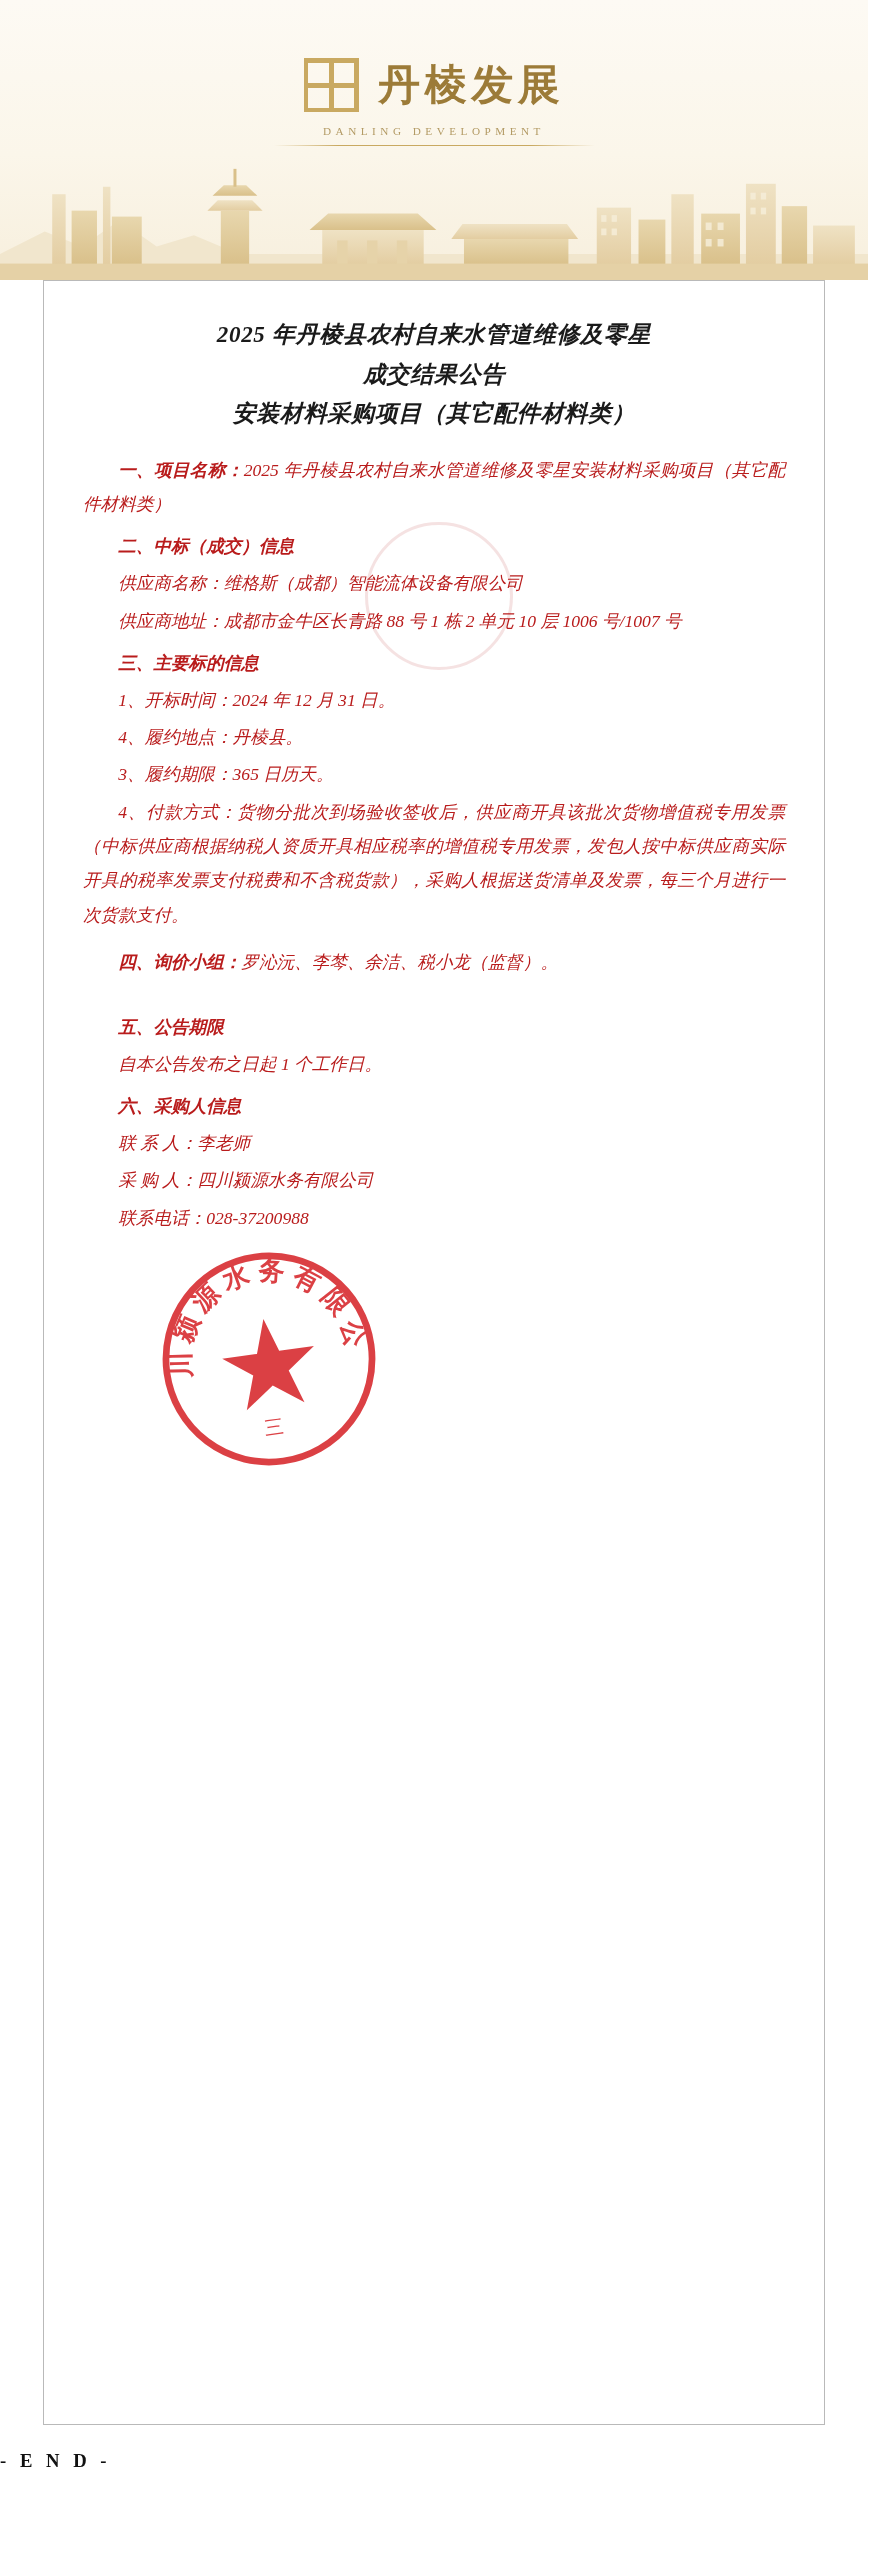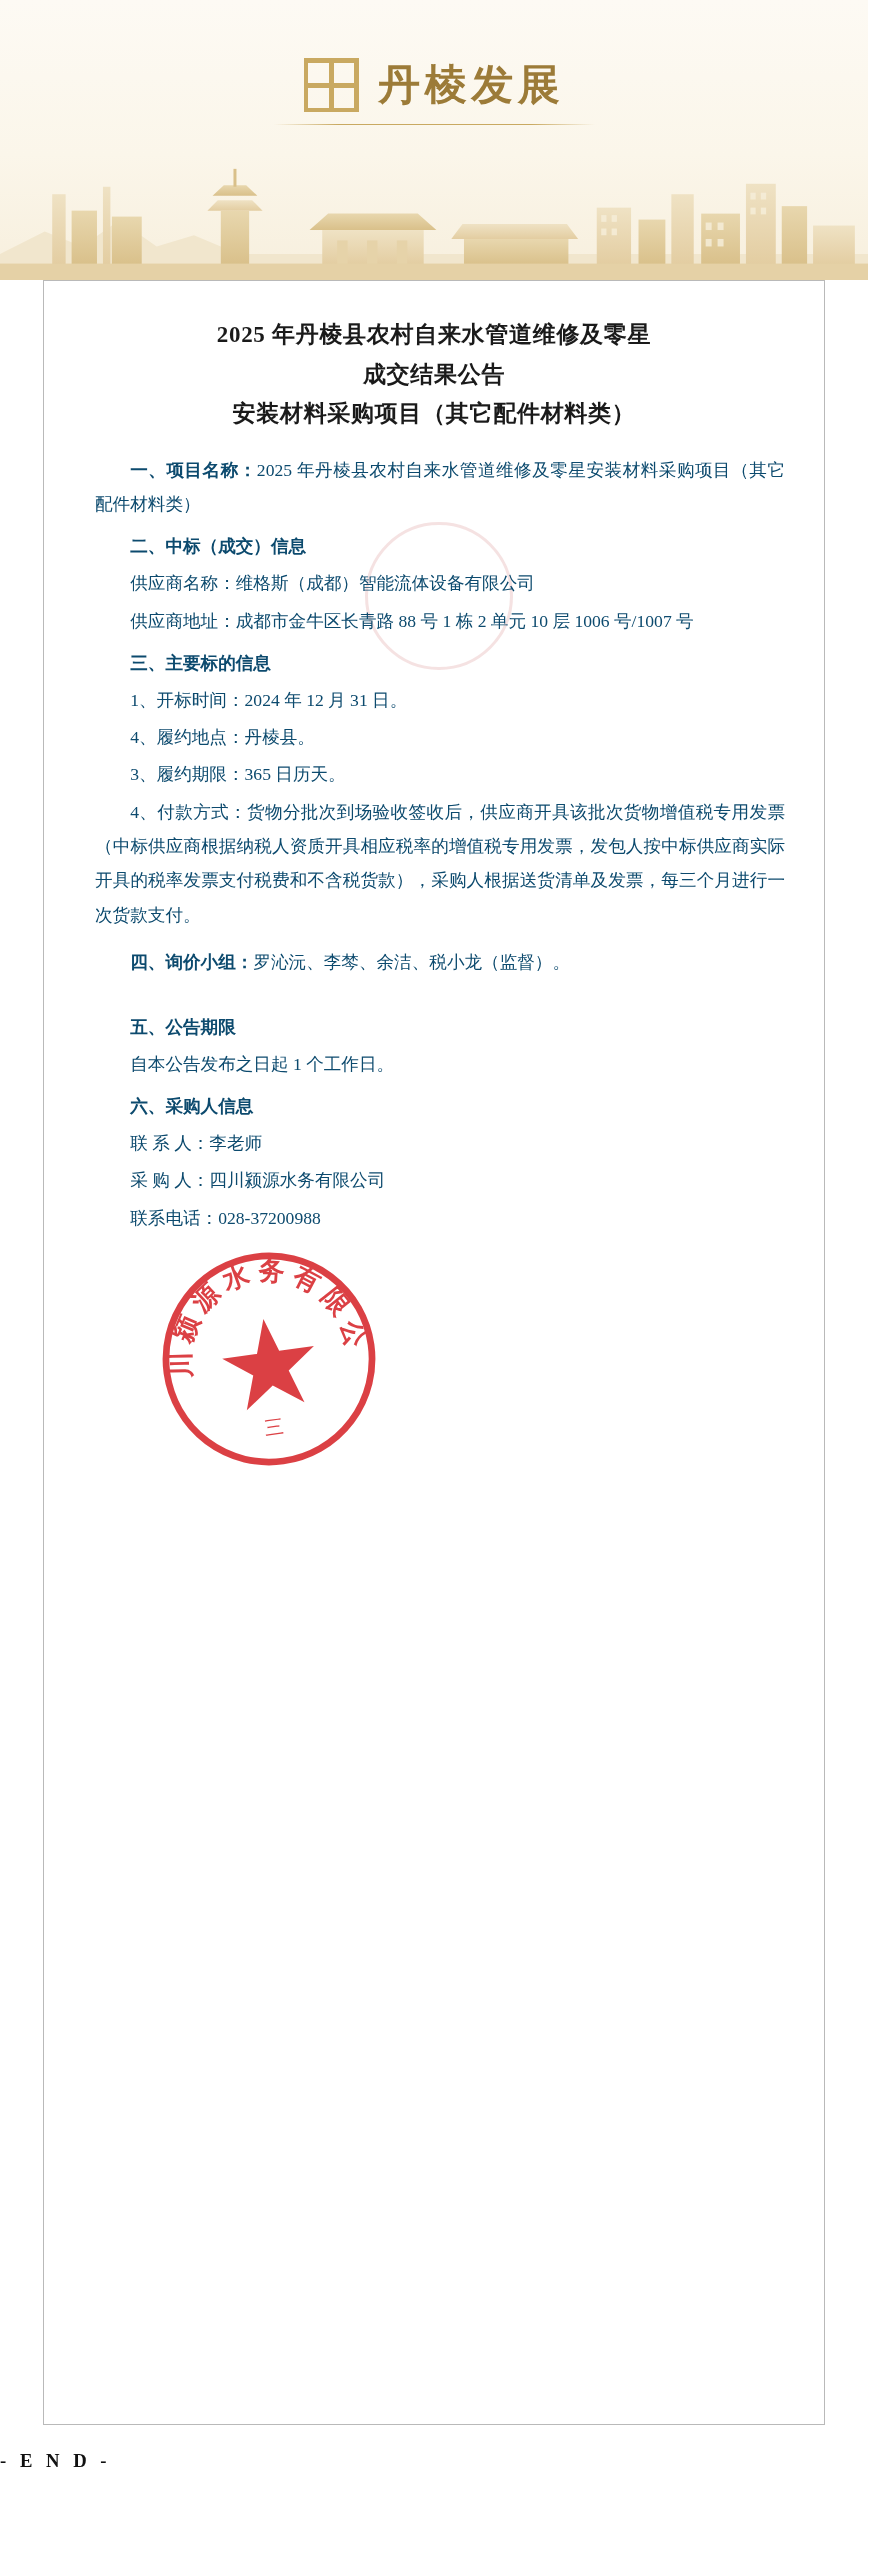--- a/index.html
+++ b/index.html
@@ -79,38 +79,39 @@
 
   
   .doc-frame {
     margin: 0 43px 0 43px;
     border: 0.7px solid #b9b9b9;
     min-height: 2145px;
     padding: 34px 39px 30px 39px;
     box-sizing: border-box;
     position: relative;
     background: #fff;
+    font-style: italic;
   }
   .doc-title {
     text-align: center;
     font-size: 23px;
     font-weight: 700;
     line-height: 1.72;
     letter-spacing: 0.7px;
     color: #1a1a1a;
     margin-bottom: 19.4px;
   }
   .doc-title .line {
     display: block;
   }
   .sec {
     font-size: 17.6px;
     line-height: 1.95;
-    color: #0c4a6e;
-    margin: 0 0 3px 12px;
+    color: #b91c1c;
+    margin: 0 0 3px 0;
     text-align: justify;
   }
   .sec-head {
     font-weight: 700;
     margin-top: 7.5px;
   }
   .hang {
     padding-left: 0;
     text-indent: 2em;
   }
@@ -226,20 +227,21 @@
           <span class="bar" style="left:0;top:0;width:4.5px;height:54px;"></span>
           <span class="bar" style="right:0;top:0;width:4.5px;height:54px;"></span>
           <span class="bar" style="left:0;bottom:0;width:55px;height:4.5px;"></span>
           <span class="bar" style="left:25.4px;top:0;width:4.5px;height:54px;"></span>
           <span class="bar" style="left:0;top:25px;width:55px;height:4.5px;"></span>
         </div>
         <div>
           <div class="brand-title">丹棱发展</div>
         </div>
       </div>
+      <div class="brand-sub">DANLING DEVELOPMENT</div>
       <div class="brand-underline"></div>
     </div>
   </div>
 
   <div class="doc-frame">
 
     <div class="faint-stamp"></div>
 
     <div class="content-layer">
       <div class="doc-title">

